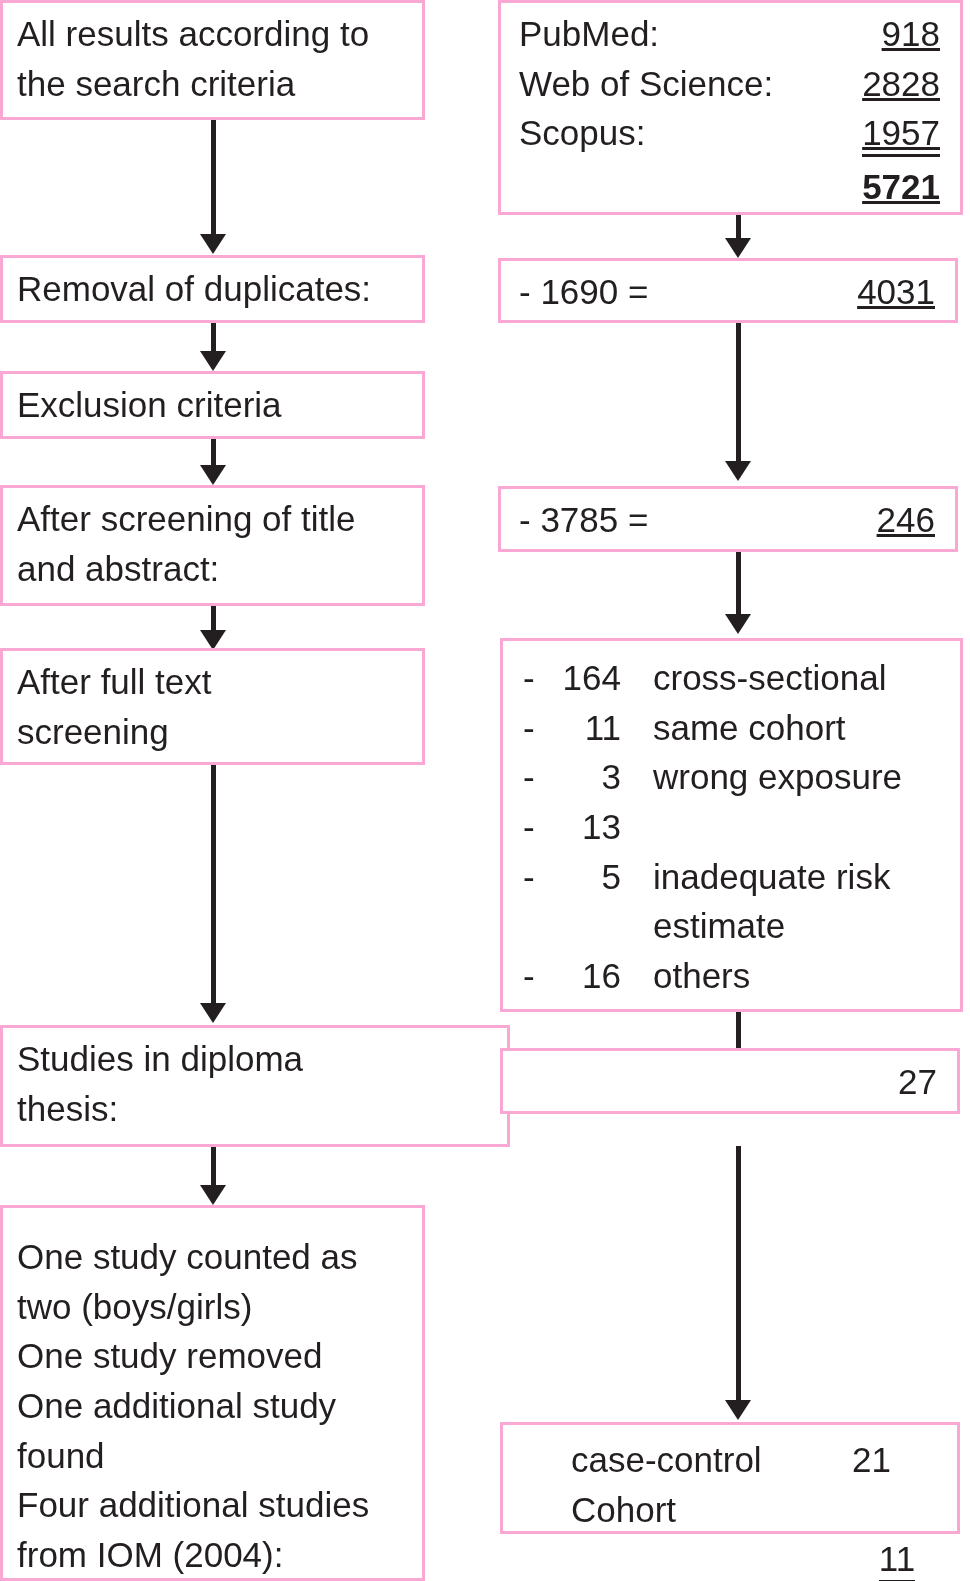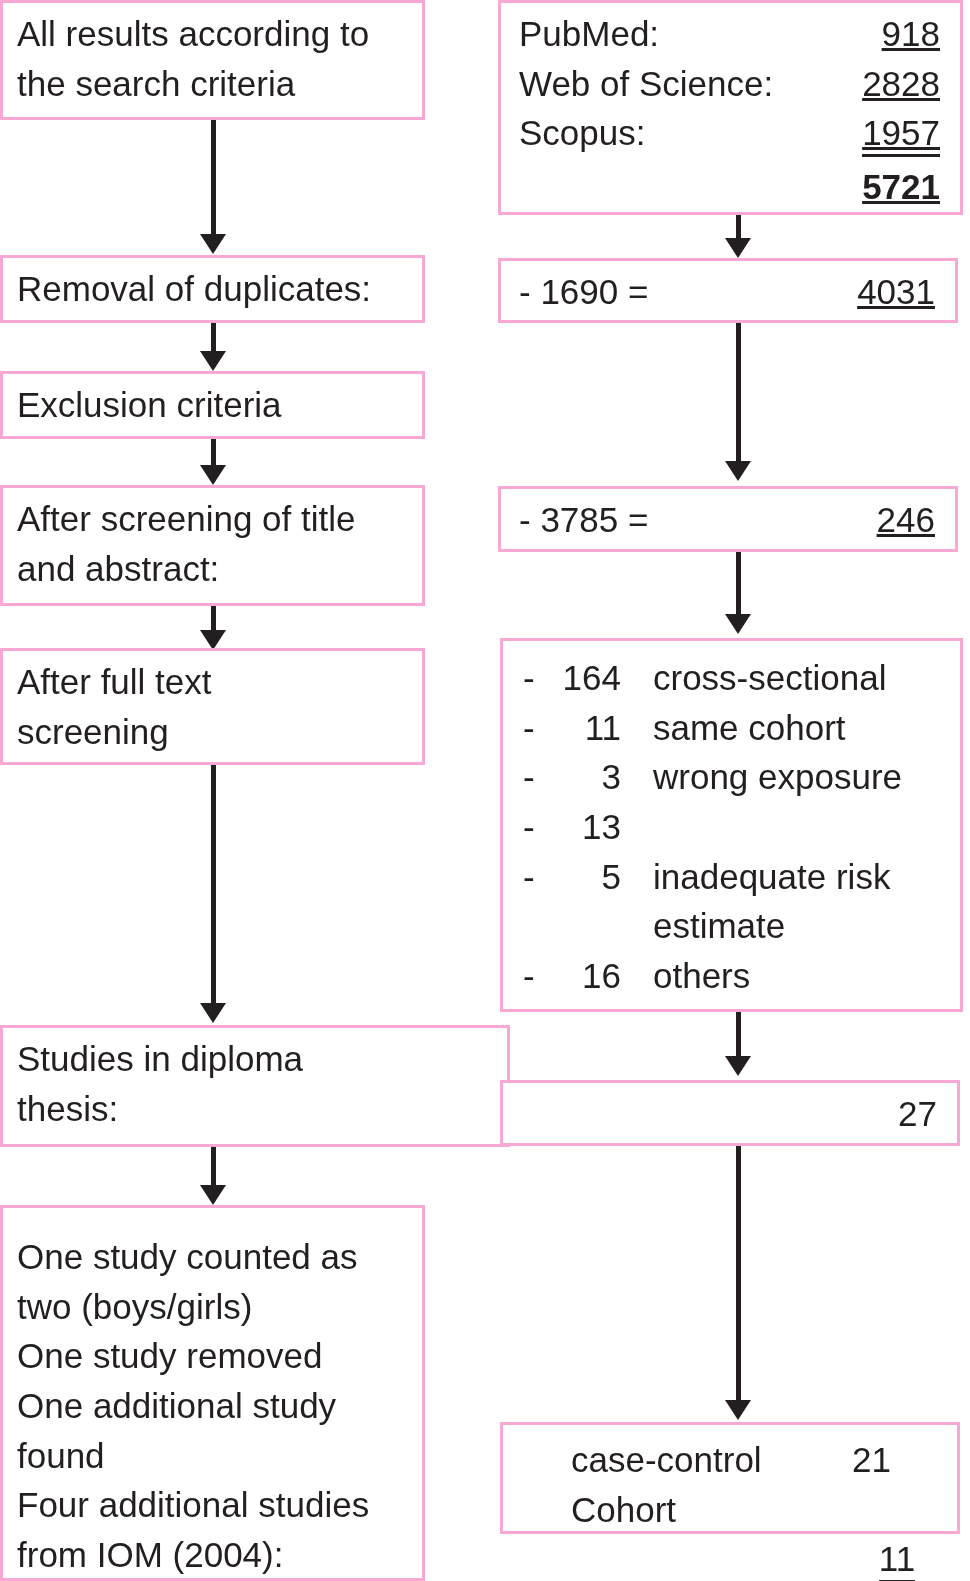--- a/index.html
+++ b/index.html
@@ -214,21 +214,21 @@
     <div class="reason">
       <span class="dash">-</span>
       <span class="num">16</span>
       <span class="txt">others</span>
     </div>
   </div>
 
   <div class="conn" style="left:736px; top:1012px; height:48px;"></div>
   <div class="arrowhead" style="left:725px; top:1056px;"></div>
 
-  <div class="box" style="left:500px; top:1080px; width:460px; height:66px; padding-left:18px; padding-right:20px;">
+  <div class="box" style="left:500px; top:1048px; width:460px; height:66px; padding-left:18px; padding-right:20px;">
     <div class="right-val">27</div>
   </div>
 
   <div class="conn" style="left:736px; top:1146px; height:258px;"></div>
   <div class="arrowhead" style="left:725px; top:1400px;"></div>
 
   <div class="box" style="left:500px; top:1422px; width:460px; height:112px; padding-top:10px;">
     <div class="sumrow">
       <span class="k">case-control</span>
       <span class="v">21</span>

